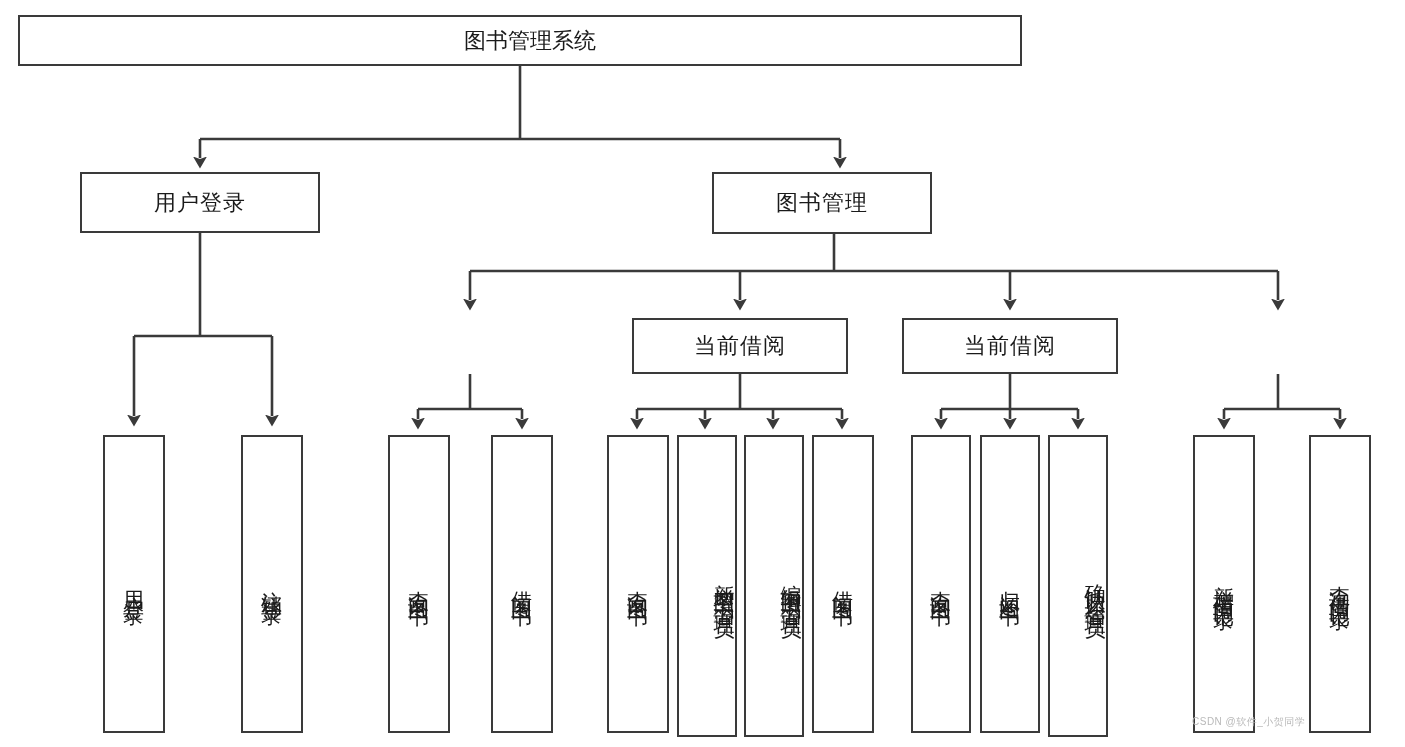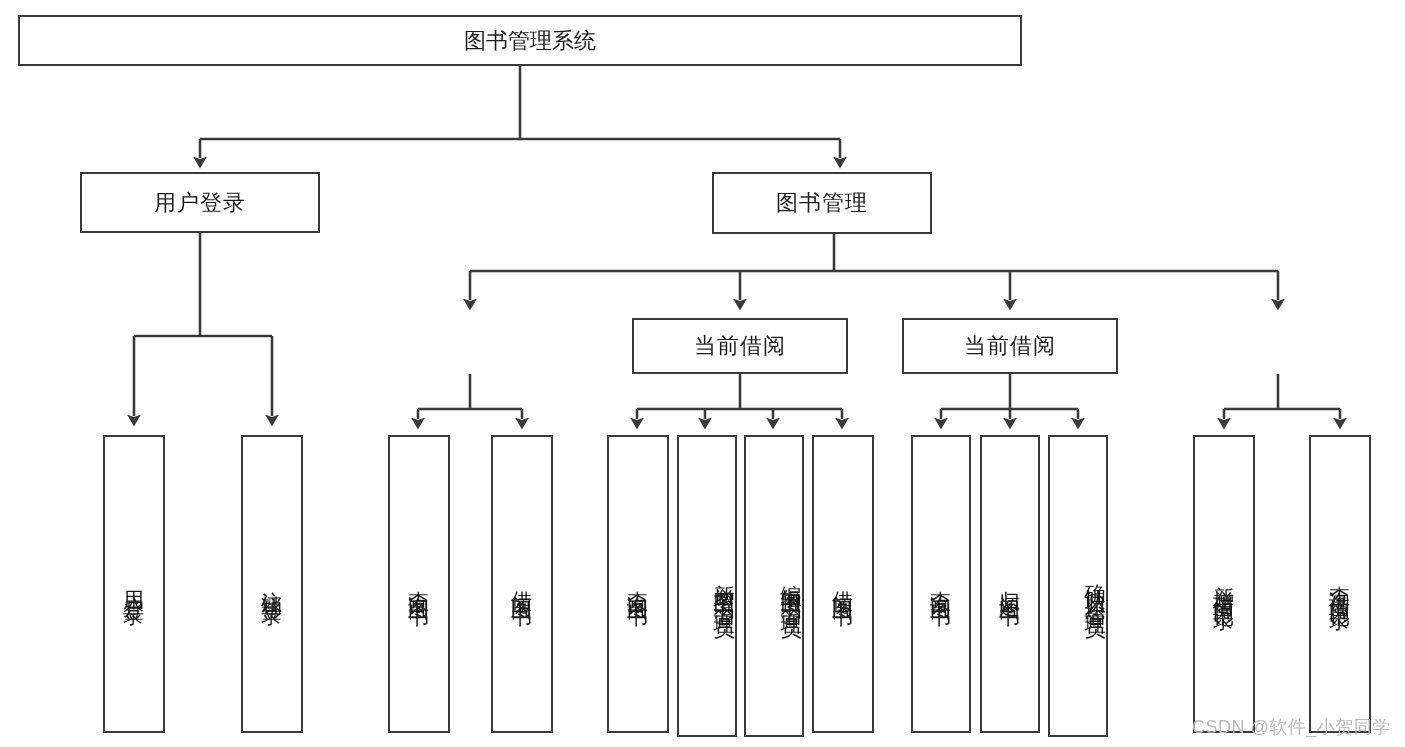--- a/index.html
+++ b/index.html
@@ -6,21 +6,21 @@
   body{font-family:"Liberation Sans","DejaVu Sans",sans-serif;}
   #canvas{position:relative;width:1405px;height:747px;background:#ffffff;overflow:hidden;}
   #wires{position:absolute;left:0;top:0;width:1405px;height:747px;}
   .node{position:absolute;box-sizing:border-box;background:#ffffff;border:2.5px solid #3a3a3a;
         display:flex;align-items:center;justify-content:center;color:#1a1a1a;}
   .node.h{font-size:22px;letter-spacing:1px;}
   .node.root{font-size:22px;}
   .node.v{writing-mode:vertical-rl;text-orientation:upright;font-size:21px;
           letter-spacing:5px;line-height:1.0;padding-top:6px;align-items:flex-start;justify-content:center;}
   .node.v.mid{align-items:center;padding-top:0;}
-  .watermark{position:absolute;font-size:18px;color:#b9b9b9;white-space:nowrap;letter-spacing:0.5px;}
+  .watermark{position:absolute;font-size:10px;color:#b9b9b9;white-space:nowrap;letter-spacing:0.5px;}
 </style>
 </head>
 <body>
 
 <div id="canvas">
 
   <svg id="wires" viewBox="0 0 1405 747">
     <defs>
       <marker id="ah" markerWidth="12" markerHeight="14" refX="1.5" refY="7" orient="auto" markerUnits="userSpaceOnUse">
         <path d="M0,0 L12,7 L0,14 L2.6,7 Z" fill="#3a3a3a"></path>

